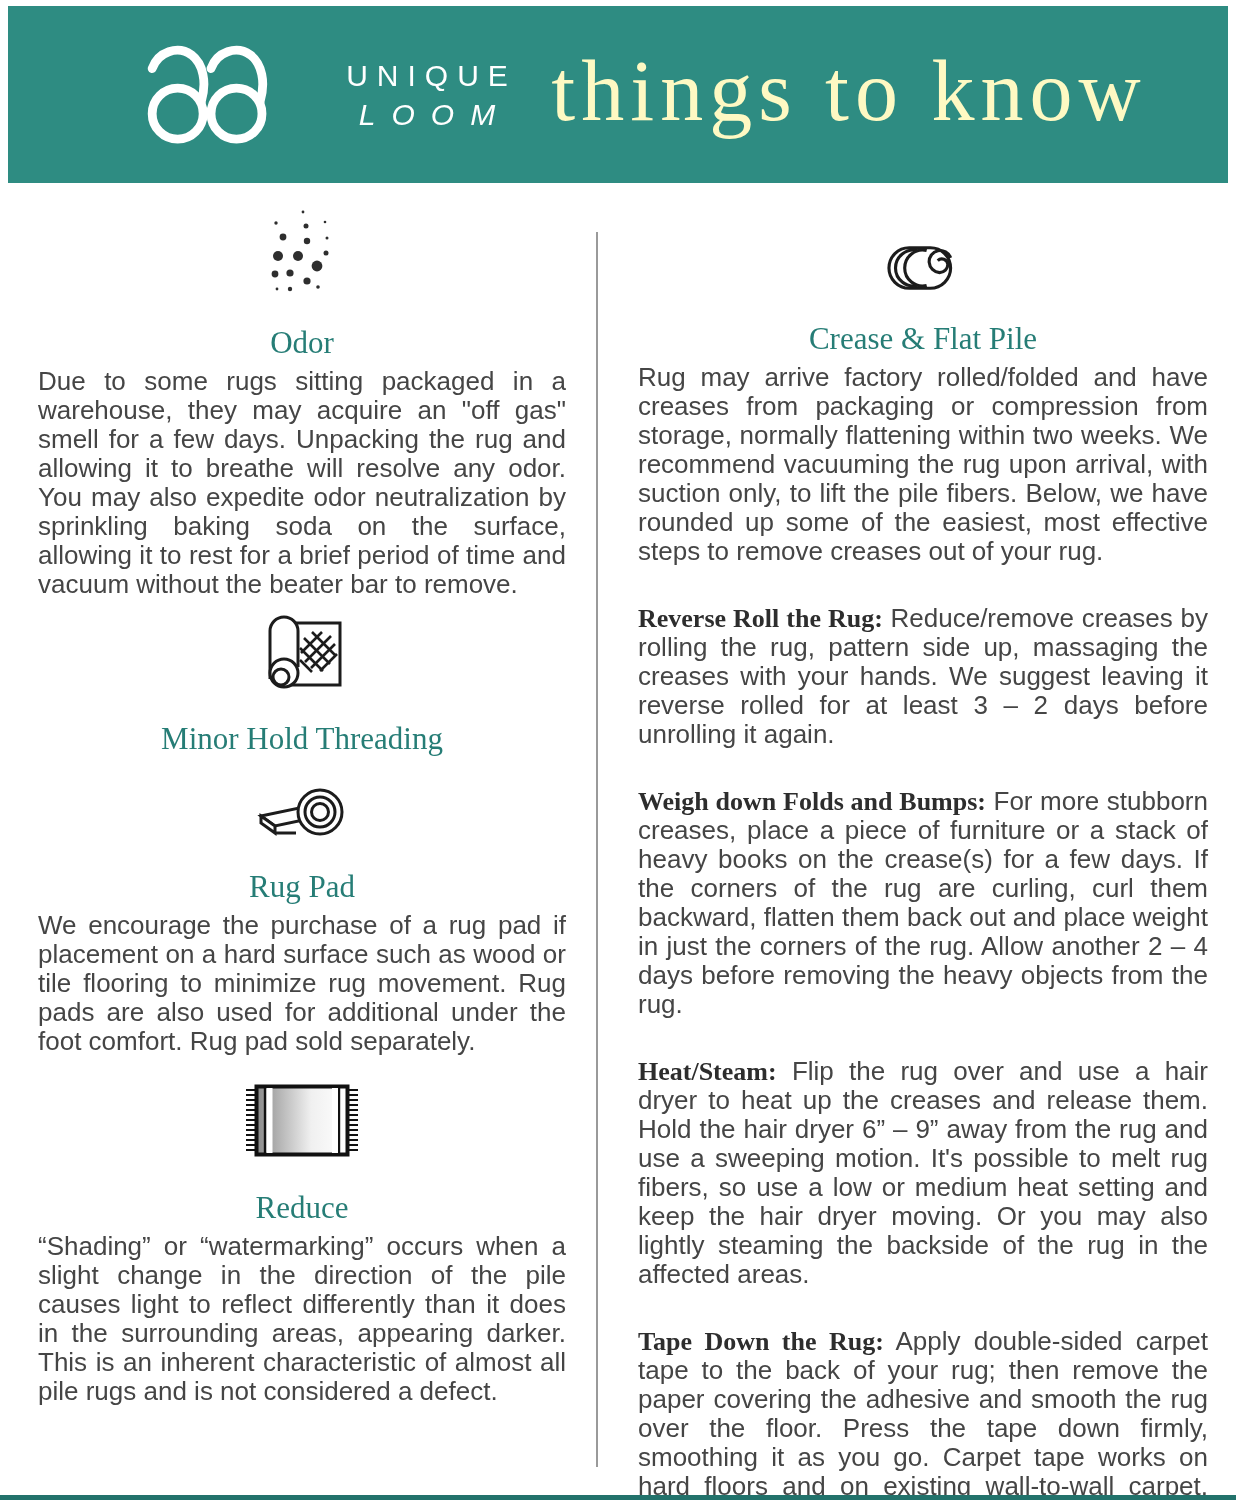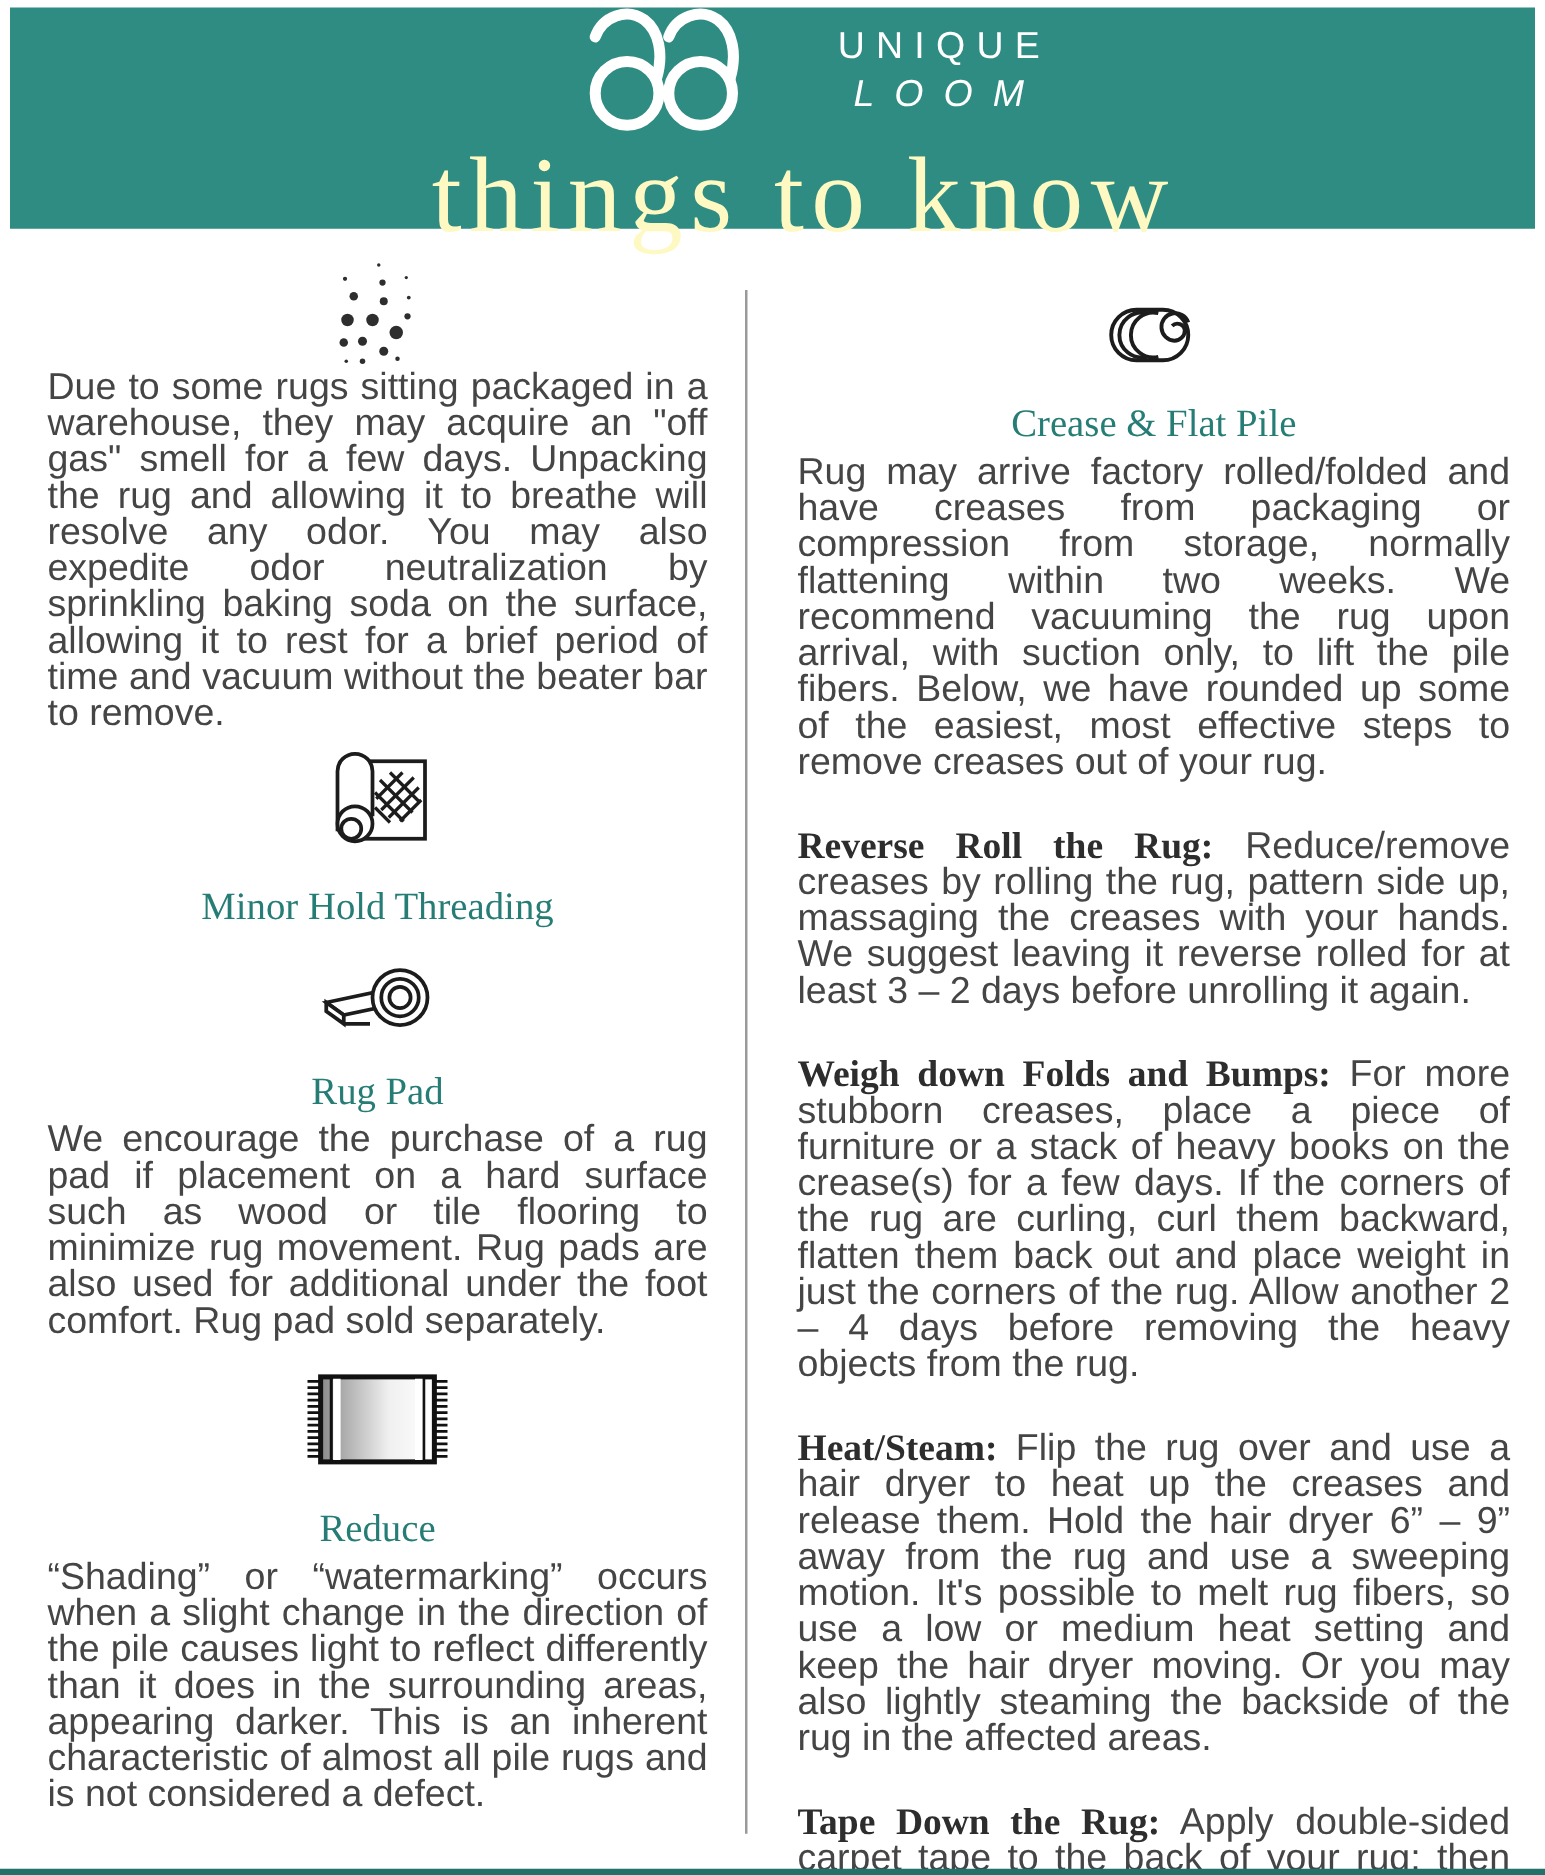--- a/index.html
+++ b/index.html
@@ -14,21 +14,20 @@
   }
   
   .header {
     margin: 6px 8px 0 8px;
     height: 177px;
     background: #2e8c82;
     display: flex;
     align-items: center;
     padding-left: 105px;
     padding-right: 55px;
-    flex-direction: column;
   }
   .brand { display: flex; align-items: center; }
   .logo-svg { width: 196px; height: 100px; display: block; }
   .brand-text {
     margin-left: 20px;
     color: #ffffff;
     text-align: center;
     width: 196px;
     line-height: 1.3;
     font-size: 30px;
@@ -64,21 +63,21 @@
     font-family: "Liberation Serif", serif;
     font-weight: 400;
     font-size: 31px;
     line-height: 36px;
     color: #267d76;
     text-align: center;
     margin-top: 30px;
     margin-bottom: 6px;
   }
   p.body-text {
-    font-size: 30px;
+    font-size: 26px;
     line-height: 29px;
     color: #454545;
     text-align: justify;
   }
   p.step { margin-top: 38px; }
   p.step strong { color: #2d2d2d; font-weight: 700; font-family: Liberation Serif, serif; }
   
   .icon-odor    { margin-top: 26px; }
   .icon-roll    { margin-top: 8px; }
   .icon-rugpad  { margin-top: 28px; }
@@ -135,20 +134,21 @@
               <circle cx="56" cy="44" r="2.5"></circle>
             <circle cx="5" cy="65" r="3.4"></circle>
               <circle cx="20" cy="64" r="3.6"></circle>
             <circle cx="47" cy="57" r="5.4"></circle>
               <circle cx="37" cy="72" r="3.6"></circle>
             <circle cx="7" cy="80" r="1.4"></circle>
               <circle cx="20" cy="80" r="2.2"></circle>
             <circle cx="48" cy="78" r="1.8"></circle>
           </svg>
         </div>
+        <h2 class="section-heading">Odor</h2>
         <p class="body-text">Due to some rugs sitting packaged in a warehouse, they may acquire an "off gas" smell for a few days. Unpacking the rug and allowing it to breathe will resolve any odor. You may also expedite odor neutralization by sprinkling baking soda on the surface, allowing it to rest for a brief period of time and vacuum without the beater bar to remove.</p>
       </section>
 
       <section>
         <div class="icon-row icon-roll">
           <svg width="84" height="84" viewBox="0 0 84 84" fill="none" stroke="#1c1c1c" stroke-width="3">
             <rect x="30" y="16" width="50" height="62" fill="#ffffff"></rect>
             <g stroke-width="2.6">
               <path d="M41 46 L62 25 M45 55 L71 29 M51 61 L75 37 M60 64 L77 47"></path>
               <path d="M52 25 L75 48 M44 31 L70 57 M40 41 L63 64 M40 53 L52 65"></path>

